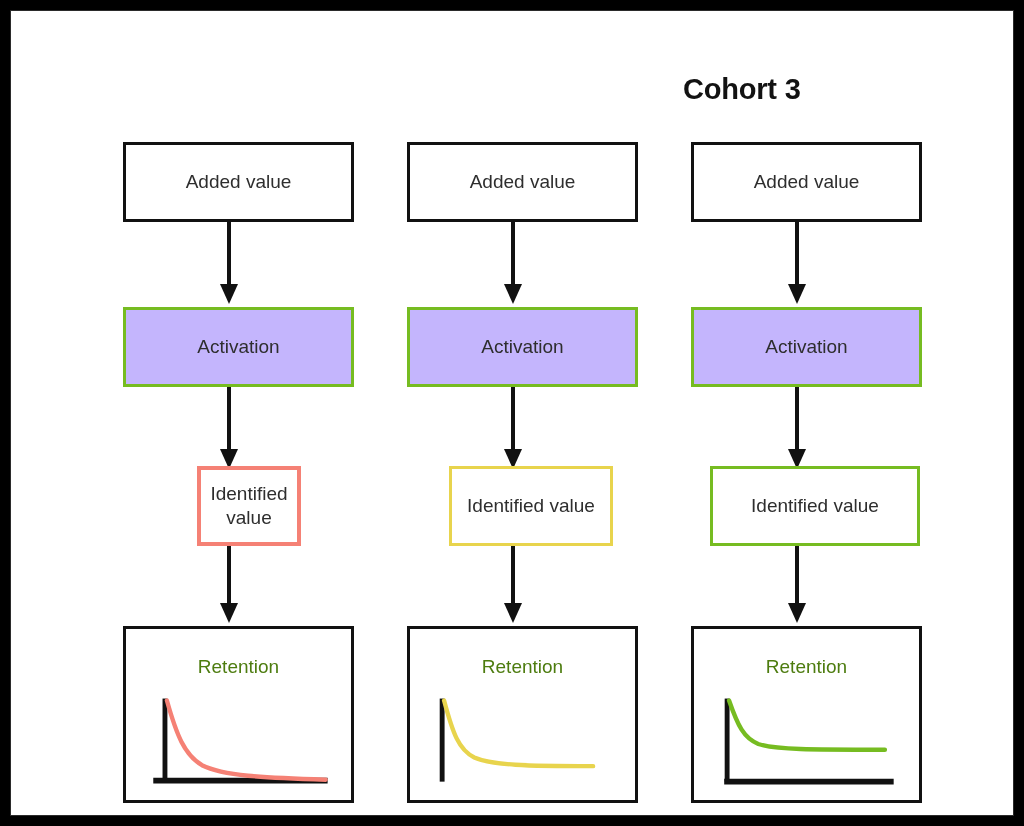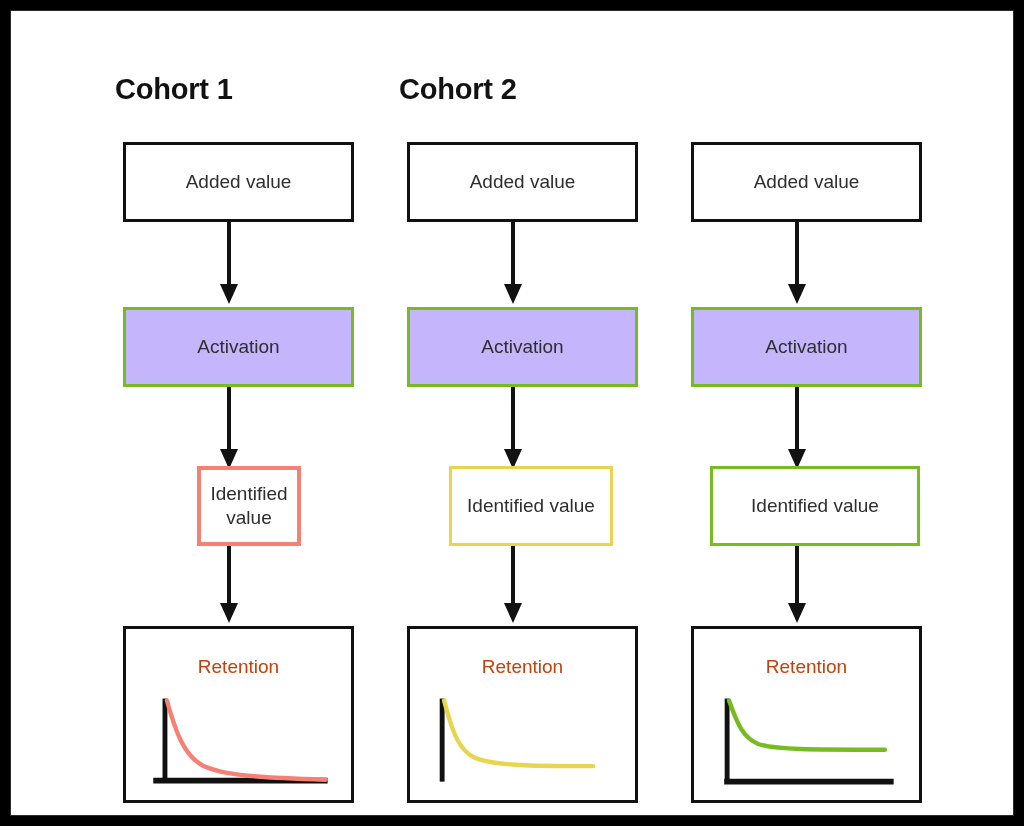--- a/index.html
+++ b/index.html
@@ -69,37 +69,36 @@
   }
   .arrow svg { display: block; }
 
   
   .chart-title {
     position: absolute;
     width: 100%;
     top: 26px;
     text-align: center;
     font-size: 19px;
-    color: #c2410c;
+    color: #4d7c0f;
   }
   .retention-box { display: block; }
   .mini-chart {
     position: absolute;
     left: 0; top: 0;
     width: 100%; height: 100%;
   }
 </style>
 </head>
 <body>
 
 <div id="frame">
 <div id="canvas">
 
-  <div class="cohort-title" style="left:104px; top:62px;">Cohort 1</div>
-  <div class="cohort-title" style="left:388px; top:62px;">Cohort 2</div>
+  <div class="cohort-title" style="left:672px; top:62px;">Cohort 3</div>
 
   <div class="node plain" style="left:103px; top:131px; width:231px; height:80px;">
     <span>Added value</span>
   </div>
 
   <div class="arrow" style="left:205px; top:211px; height:85px;">
     <svg width="26" height="85" viewBox="0 0 26 85">
       <line x1="13" y1="0" x2="13" y2="66" stroke="#111111" stroke-width="4"></line>
       <polygon points="13,82 4,62 22,62" fill="#111111"></polygon>
     </svg>

